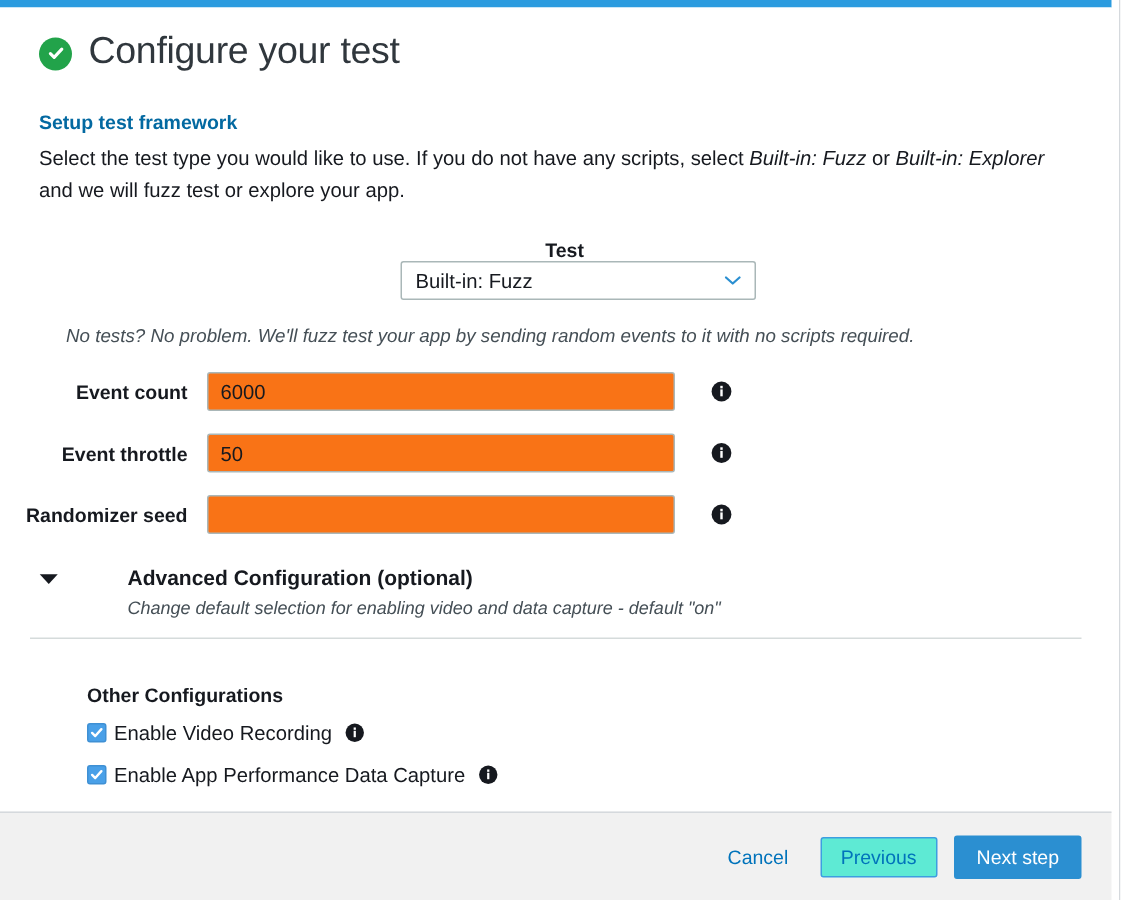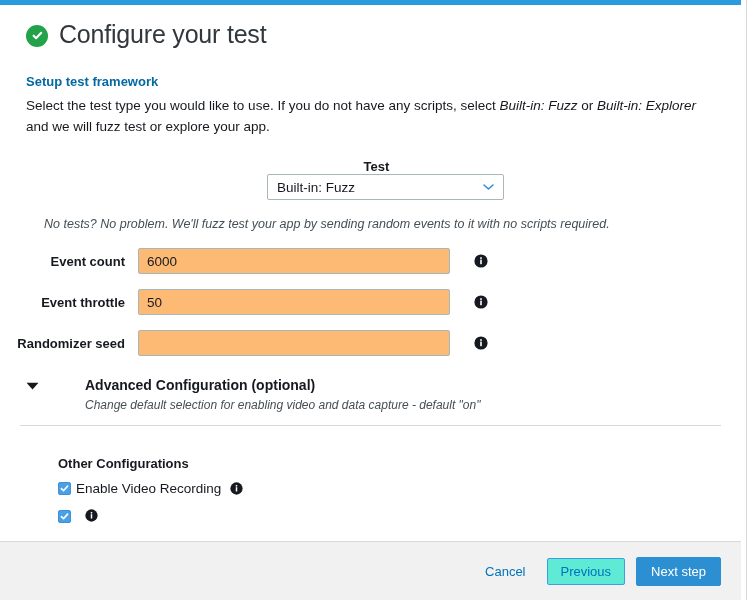--- a/index.html
+++ b/index.html
@@ -146,21 +146,21 @@
   }
   .field-input {
     width: 312px;
     height: 26px;
     border: 1px solid #aab7b8;
     border-radius: 2px;
     font-size: 13.5px;
     font-family: "Liberation Sans", sans-serif;
     color: #16191f;
     padding: 0 8px;
-    background: #fdba74;
+    background: #f97316;
     outline: none;
   }
   .info-icon {
     margin-left: 24px;
     width: 14px; height: 14px;
     flex: 0 0 auto;
     line-height: 0;
   }
 
   
@@ -383,20 +383,21 @@
           </svg>
         </span>
       </div>
 
       <div class="check-row">
         <span class="cb">
           <svg width="9" height="9" viewBox="0 0 9 9">
             <path d="M1.4 4.6 L3.5 6.7 L7.6 2.1" stroke="#ffffff" stroke-width="1.6" fill="none" stroke-linecap="round" stroke-linejoin="round"></path>
           </svg>
         </span>
+        <span class="check-label">Enable App Performance Data Capture</span>
         <span class="info-icon">
           <svg width="13" height="13" viewBox="0 0 14 14">
             <circle cx="7" cy="7" r="6.6" fill="#16191f"></circle>
             <rect x="6.2" y="5.6" width="1.6" height="4.6" fill="#ffffff"></rect>
             <rect x="6.2" y="3.2" width="1.6" height="1.7" fill="#ffffff"></rect>
           </svg>
         </span>
       </div>
 
     </div>

